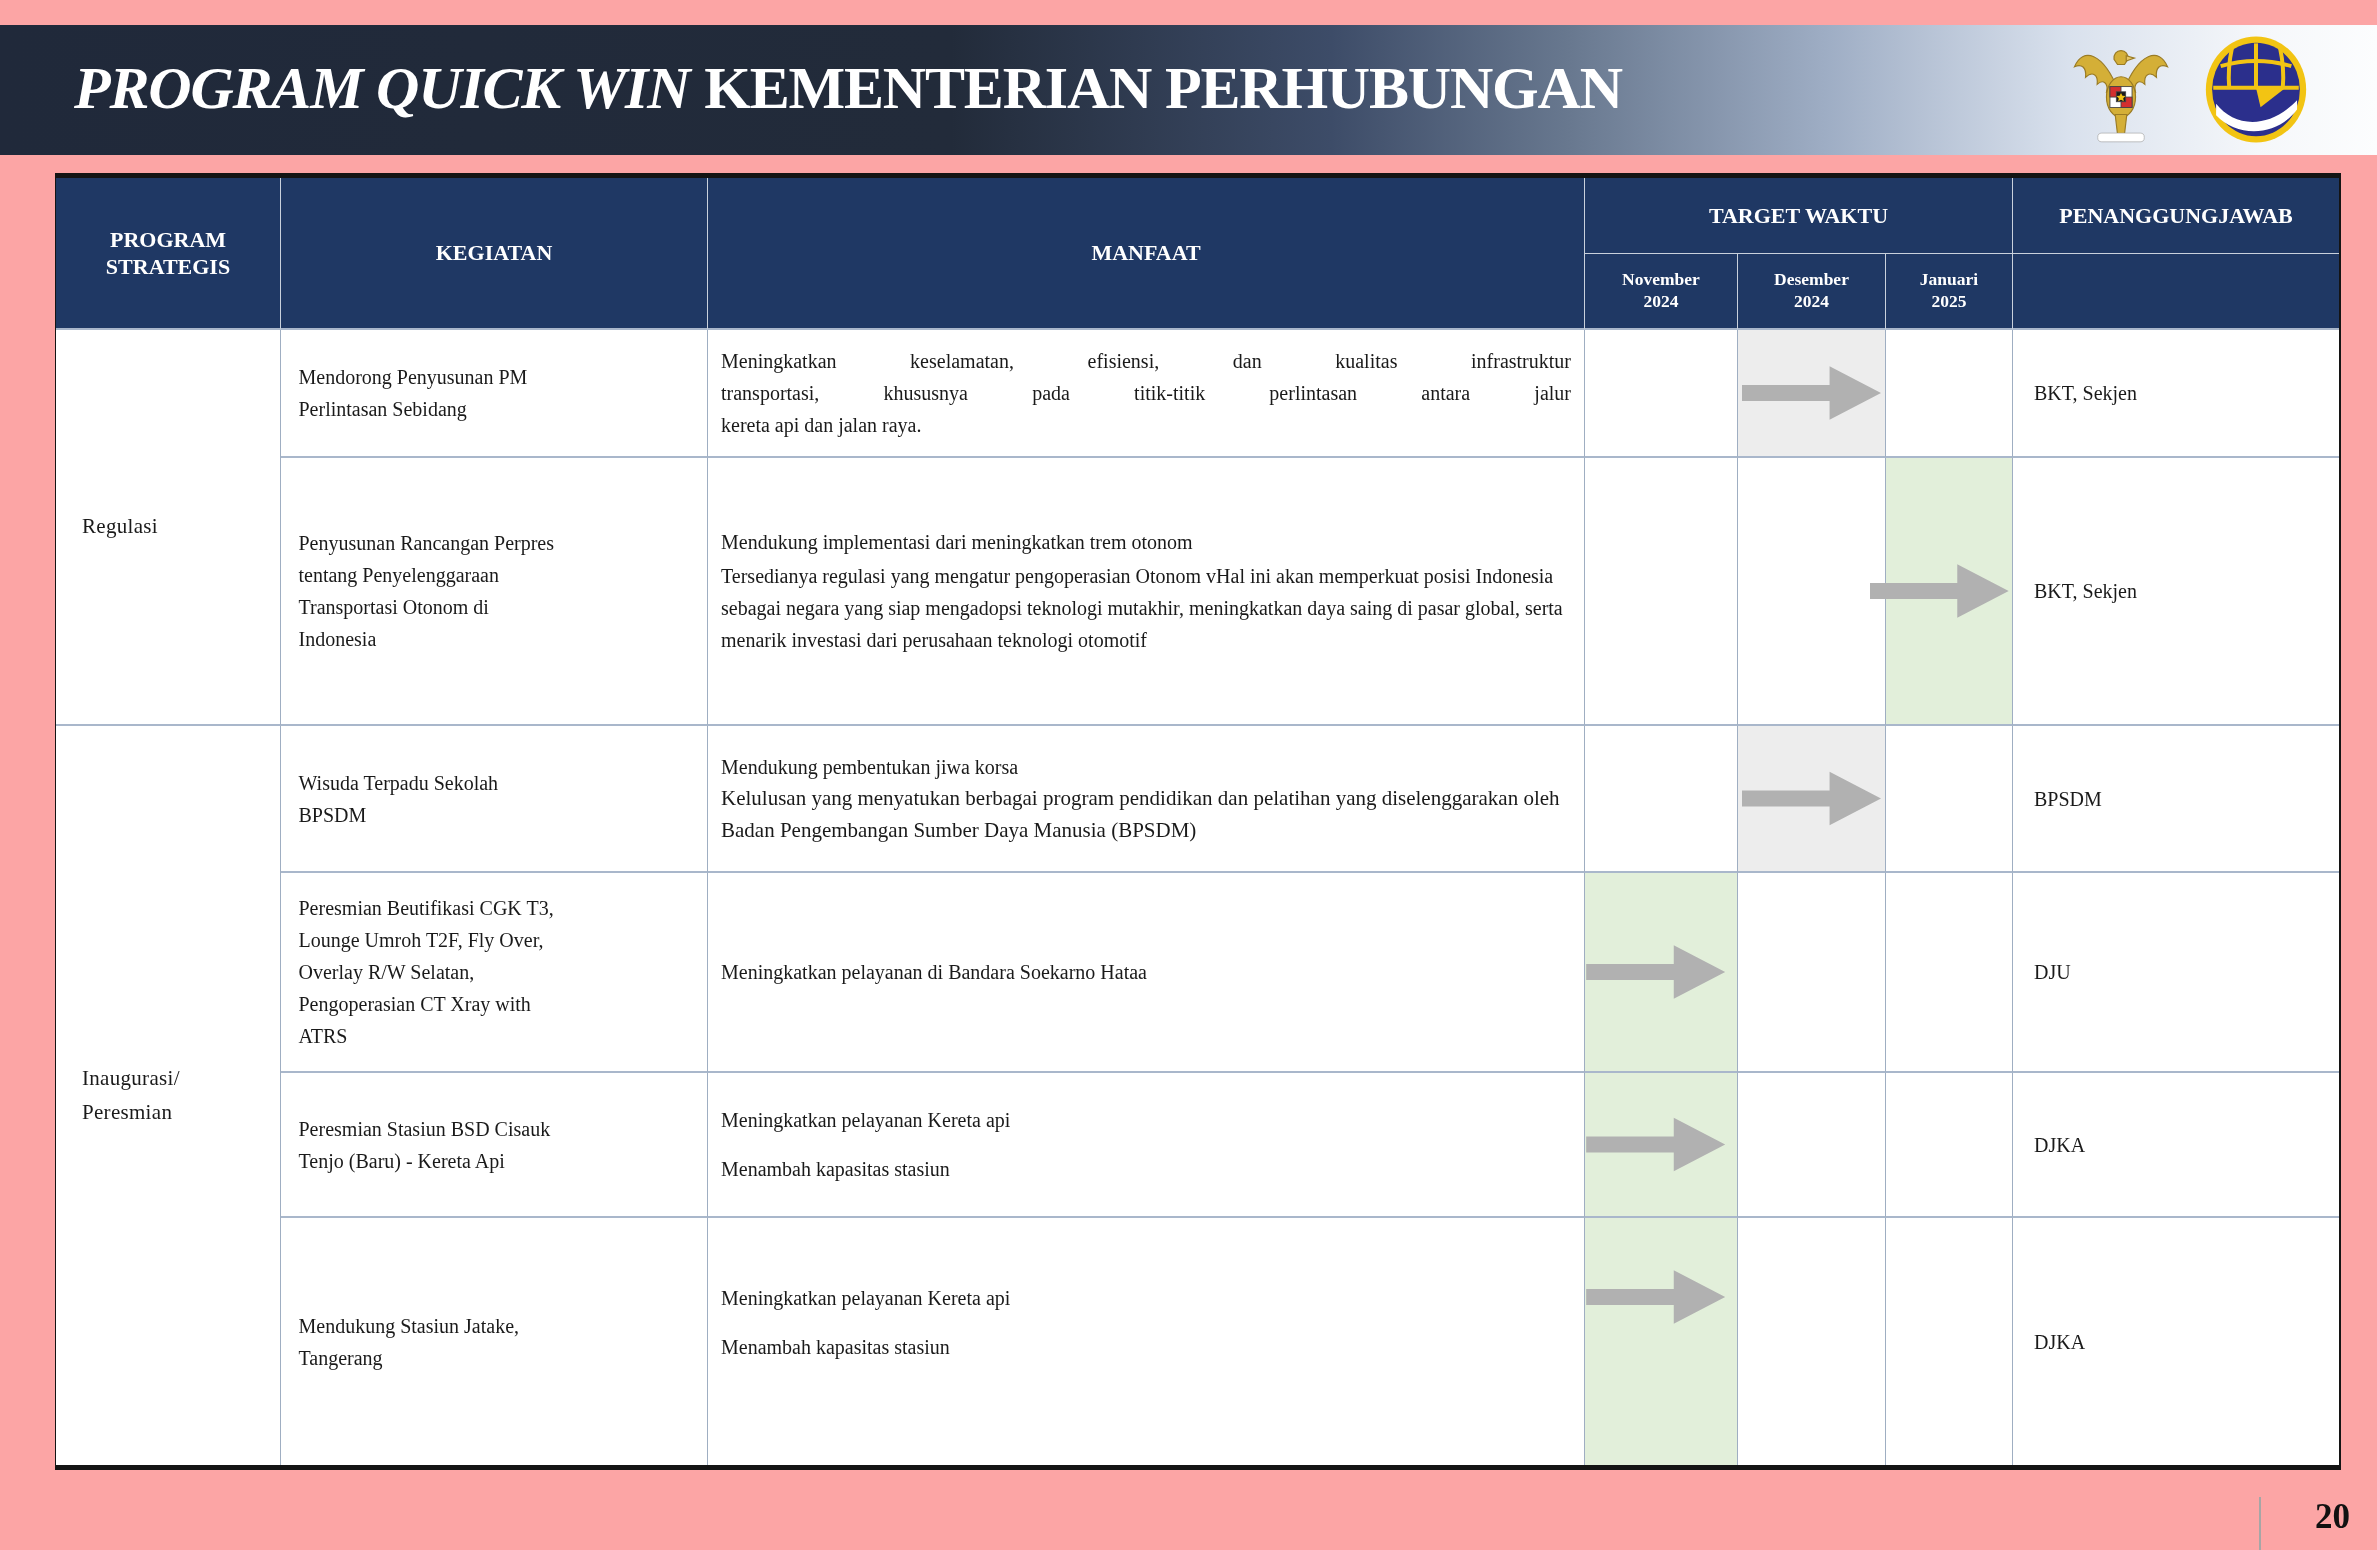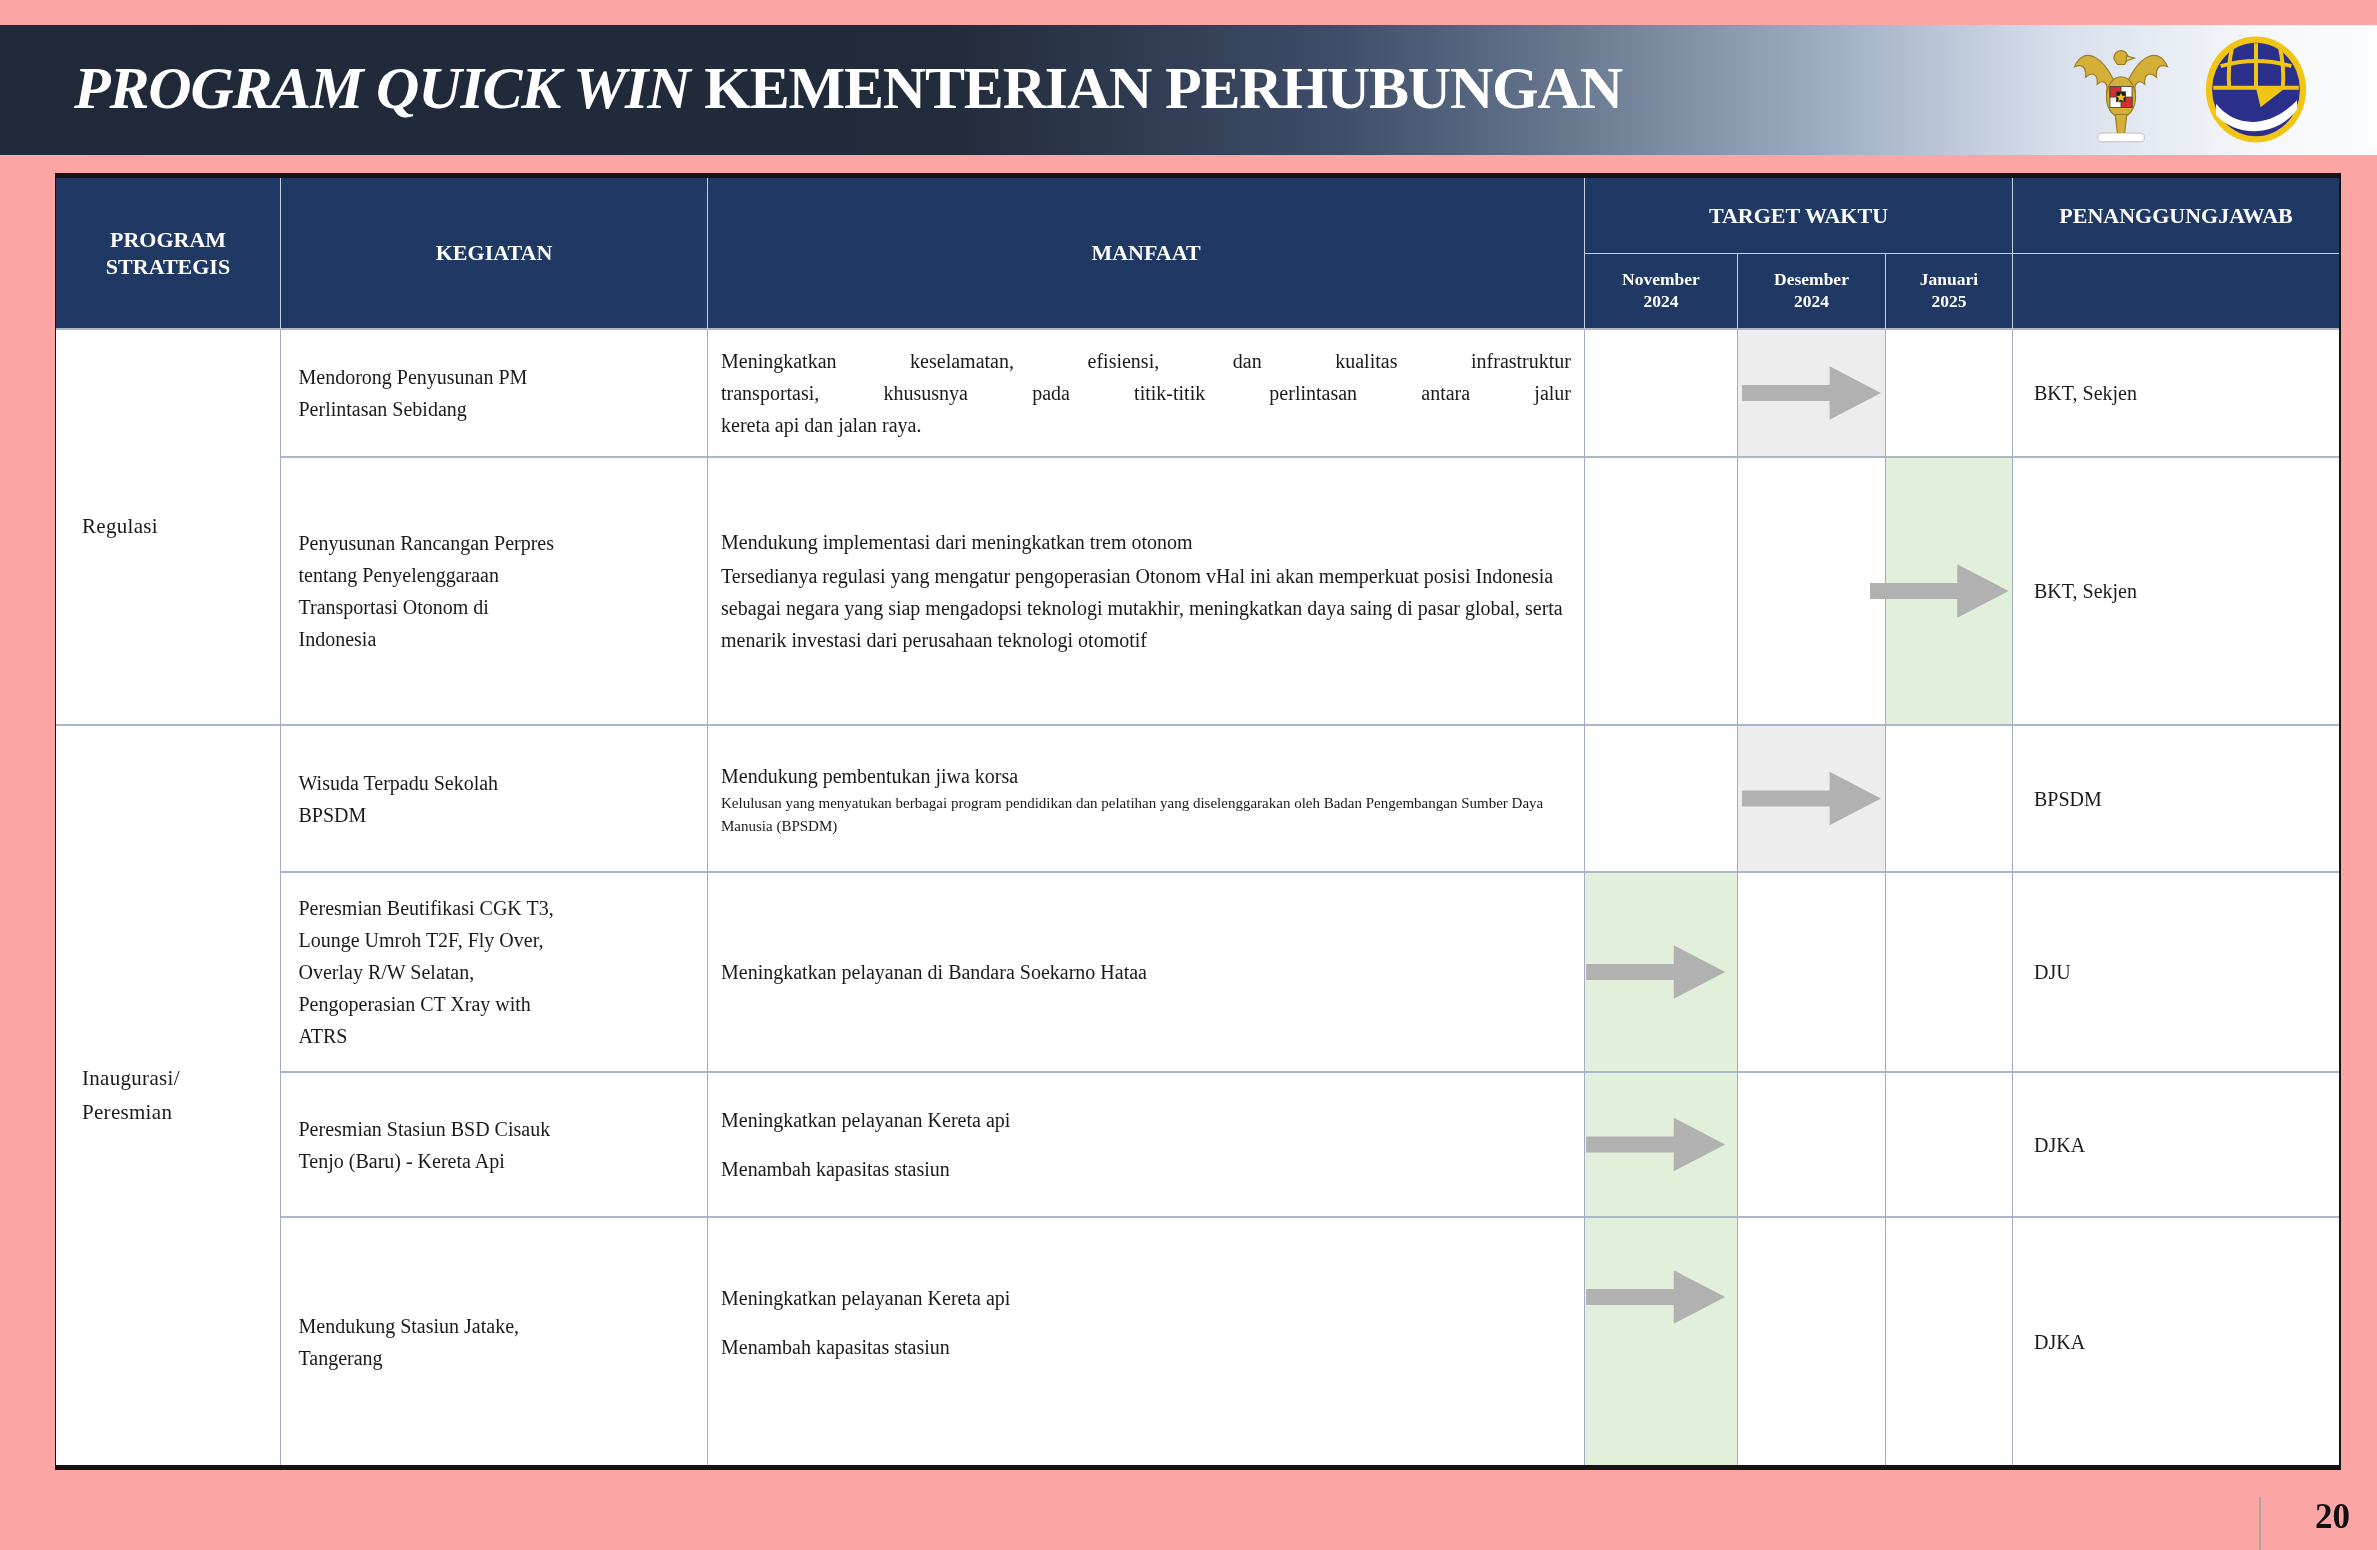--- a/index.html
+++ b/index.html
@@ -52,21 +52,21 @@
   .group-cell { align-items:center; padding-left:26px; font-size:21px; letter-spacing:0.3px; }
   .group-cell .gl { max-width:175px; }
 
   .keg { align-items:center; padding:10.5px 11.7px 10.5px 17.5px; }
   .keg .kt { max-width:263px; }
 
   .man { flex-direction:column; justify-content:center; padding:9.3px 13px; }
   .mline { text-align:justify; text-align-last:justify; }
   .mline-last { text-align:left; }
   .mpara + .mpara { margin-top:1.2px; }
-  .msmall { font-size:15px; line-height:1.5; }
+  .msmall { font-size:21px; line-height:1.5; }
   .mgap { margin-top:17px; }
 
   .month-cell { position:relative; align-items:center; }
   .bg-gray { background:#EDEDED; }
   .bg-green { background:#E2EFDA; }
 
   .arrow {
     width:139px; height:62px; background:#B1B1B1; flex:none;
     clip-path:polygon(0 37%,63% 37%,63% 7%,100% 50%,63% 93%,63% 63%,0 63%);
   }

